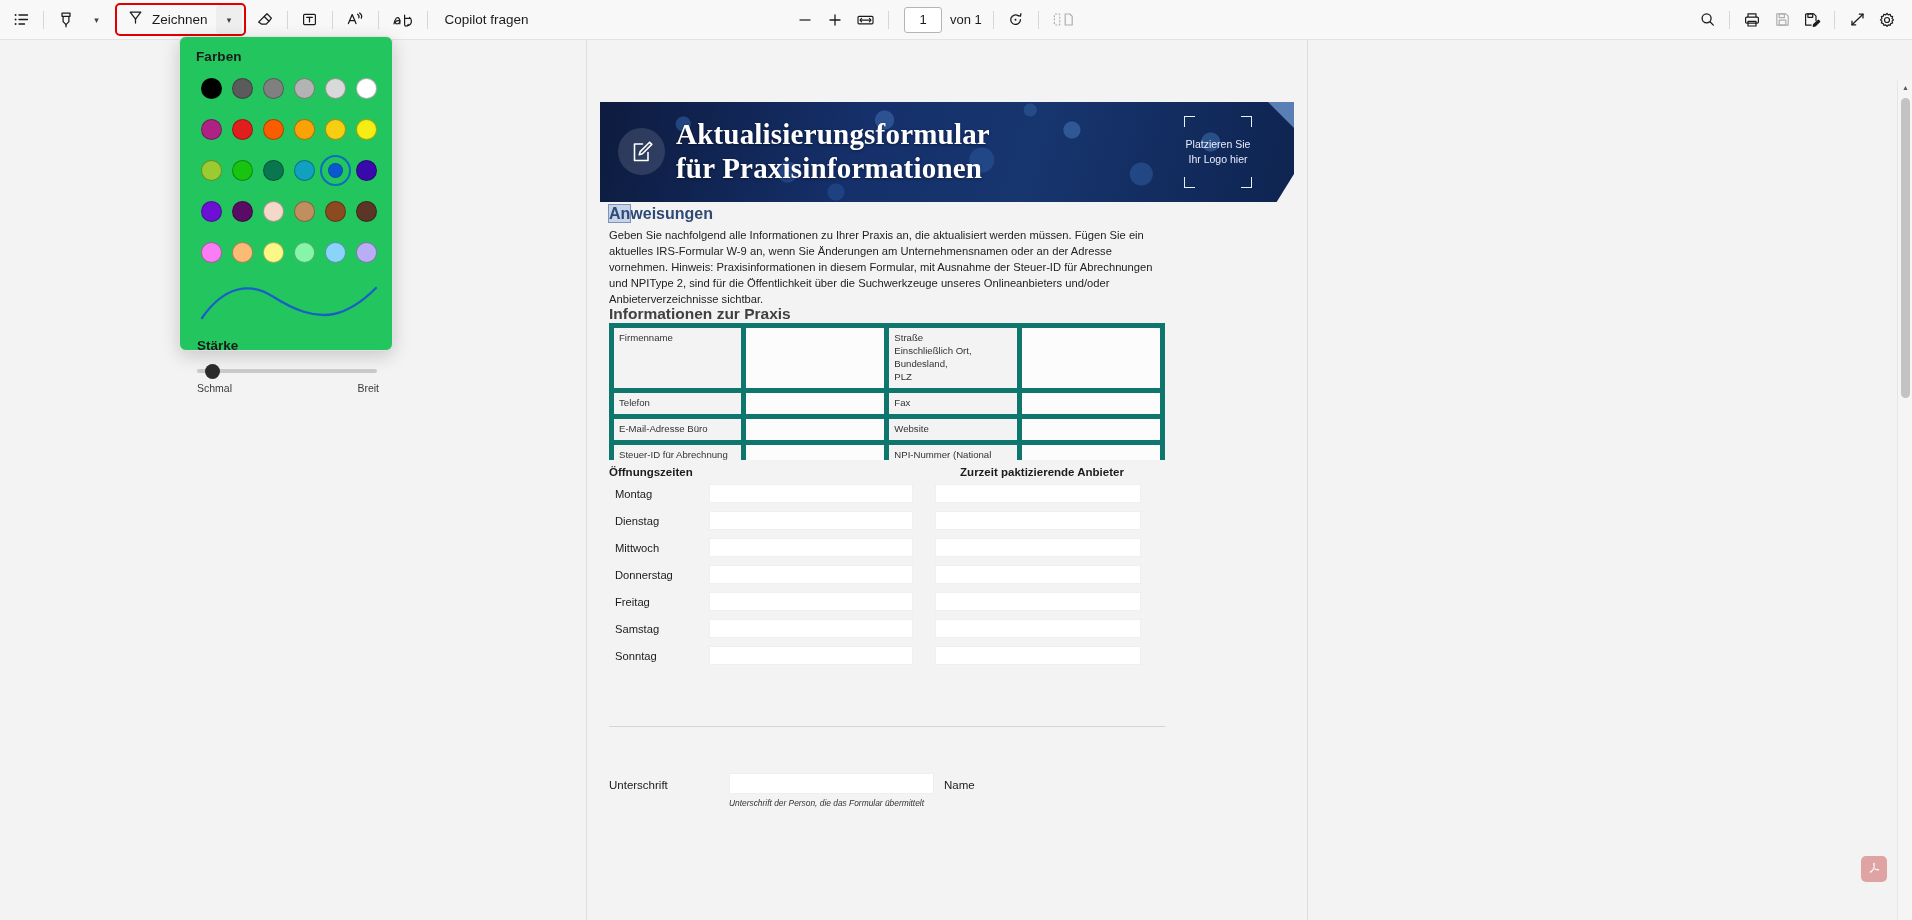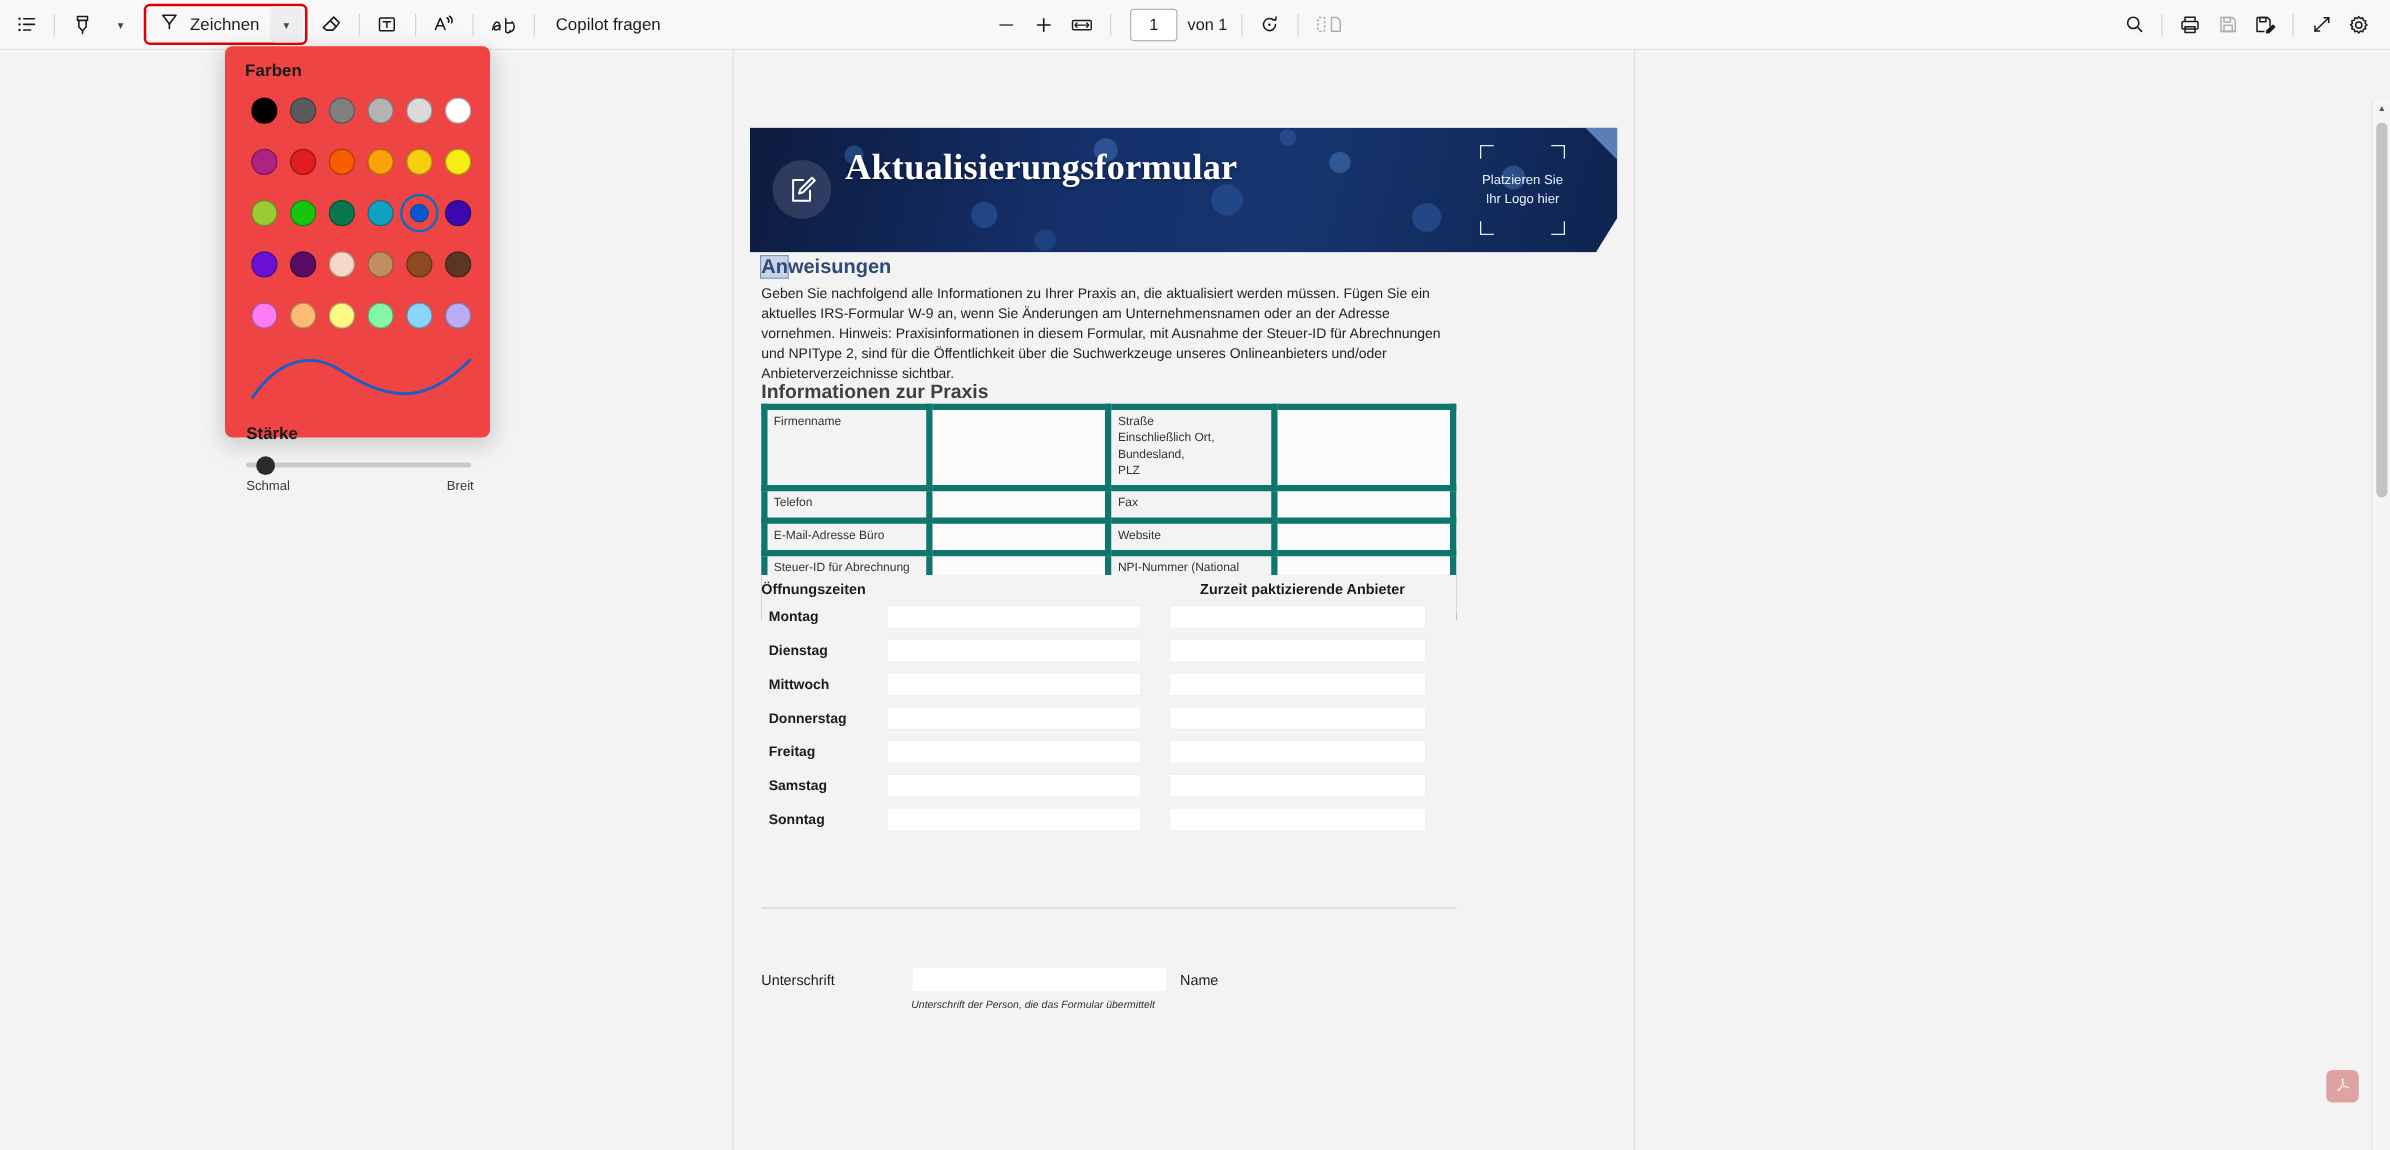--- a/index.html
+++ b/index.html
@@ -71,21 +71,21 @@
     margin: 0 8px;
   }
   .pagetotal { font-size: 13px; color: #1b1b1b; margin-right: 4px; }
   .disabled-ic { opacity: .33; }
 
   
   #draw-flyout {
     position: absolute;
     left: 179px; top: 36px;
     width: 214px; height: 315px;
-    background: #ef4444;
+    background: #22c55e;
     border: 1px solid #e0e0e0;
     border-radius: 7px;
     box-shadow: 0 5px 18px rgba(0,0,0,.18);
     z-index: 40;
     padding: 12px 16px 10px 16px;
   }
   .flyout-title {
     font-size: 13.5px; color: #1b1b1b; font-weight: 600;
     margin-bottom: 9px; letter-spacing: .1px;
   }
@@ -255,21 +255,21 @@
     font-size: 11.5px; font-weight: 700; color: #1b1b1b;
     padding-right: 108px;
   }
   .hh-2 {
     flex: 1; text-align: center;
     font-size: 11.5px; font-weight: 700; color: #1b1b1b;
   }
   .hrow { display: flex; align-items: center; height: 27px; }
   .hday {
     width: 100px; padding-left: 6px;
-    font-size: 11.2px; color: #1b1b1b; font-weight: bold;
+    font-size: 11.2px; color: #1b1b1b;
   }
   .hfield {
     height: 19px; background: #ffffff;
     border: 1px solid #efefef;
   }
   .hf-1 { width: 204px; margin-right: 22px; }
   .hf-2 { width: 206px; }
 
   #hours-rule {
     position: absolute; left: 22px; top: 686px;
@@ -635,20 +635,21 @@
     <div id="banner">
       <div id="banner-corner"></div>
       <div id="banner-iconcircle">
         <svg width="26" height="26" viewBox="0 0 26 26" fill="none" stroke="#ffffff" stroke-width="1.6" stroke-linejoin="round" stroke-linecap="round">
           <path d="M19 13.5 V21.5 H5.5 V5 H13.5"></path>
           <path d="M20.6 3.2 L22.8 5.4 L13.4 14.8 L10.2 15.8 L11.2 12.6 Z"></path>
         </svg>
       </div>
       <div id="banner-title">
         <div>Aktualisierungsformular</div>
+        <div>für Praxisinformationen</div>
       </div>
       <div id="logo-box">
         <span class="lcorner lc-tl"></span>
         <span class="lcorner lc-tr"></span>
         <span class="lcorner lc-bl"></span>
         <span class="lcorner lc-br"></span>
         <span>Platzieren Sie Ihr Logo hier</span>
       </div>
     </div>
 

